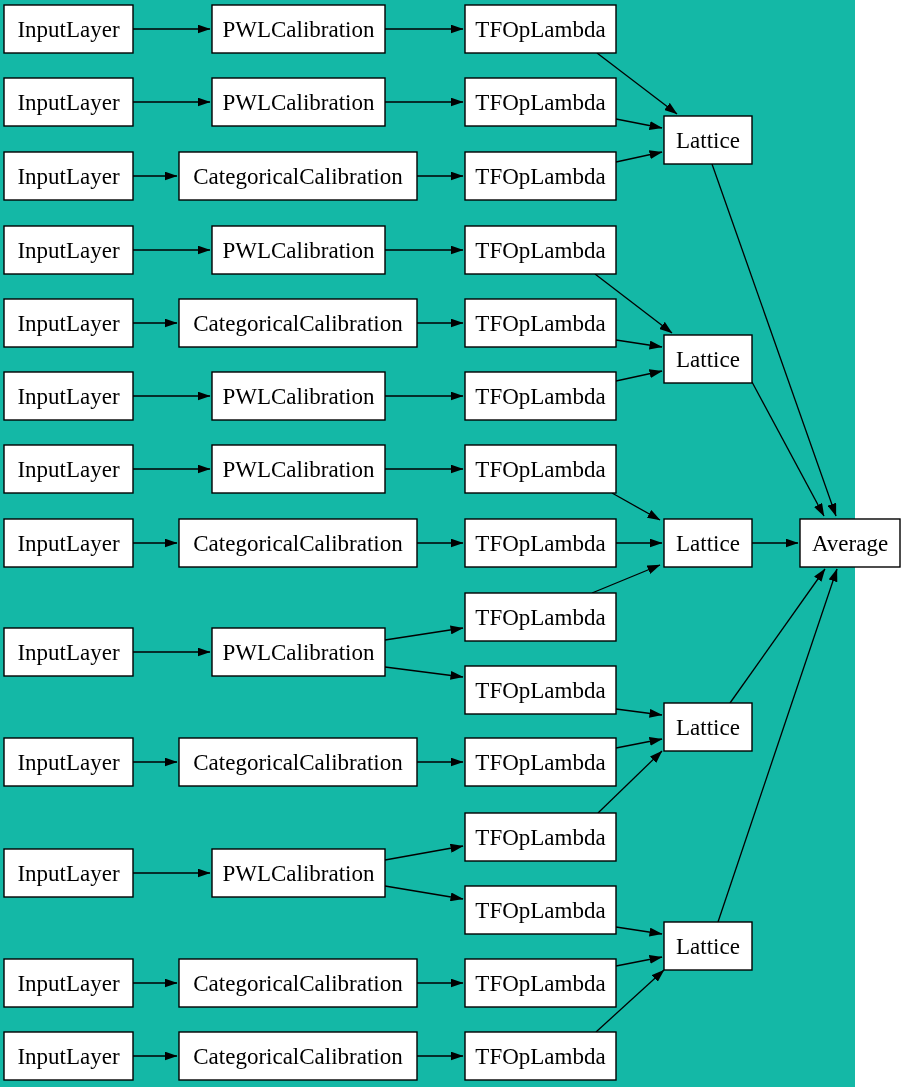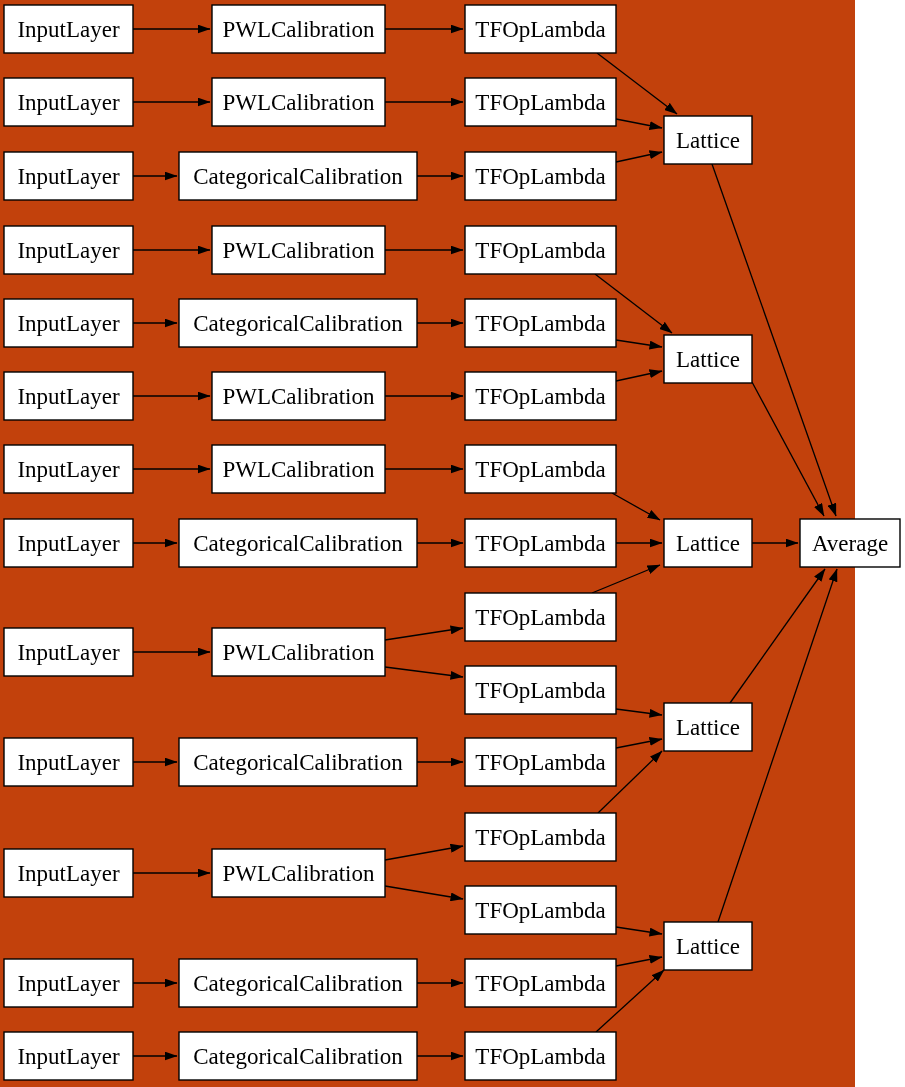--- a/index.html
+++ b/index.html
@@ -1,17 +1,17 @@
 <!DOCTYPE html>
 <html><head>
 <meta charset="utf-8">
 <style>
   html,body{margin:0;padding:0;background:#ffffff;}
   .canvas{
-    width:855px;height:1087px;position:relative;background:#c2410c;
+    width:855px;height:1087px;position:relative;background:#14b8a6;
     font-family:"Liberation Serif","DejaVu Serif",serif;
   }
   svg{display:block;}
   .node rect{fill:#ffffff;stroke:#000000;stroke-width:1.4px;}
   .node text{
     font-family:"Liberation Serif","DejaVu Serif",serif;
     font-size:23px;fill:#000000;
   }
   .edge{stroke:#000000;stroke-width:1.3px;fill:none;}
 </style>

